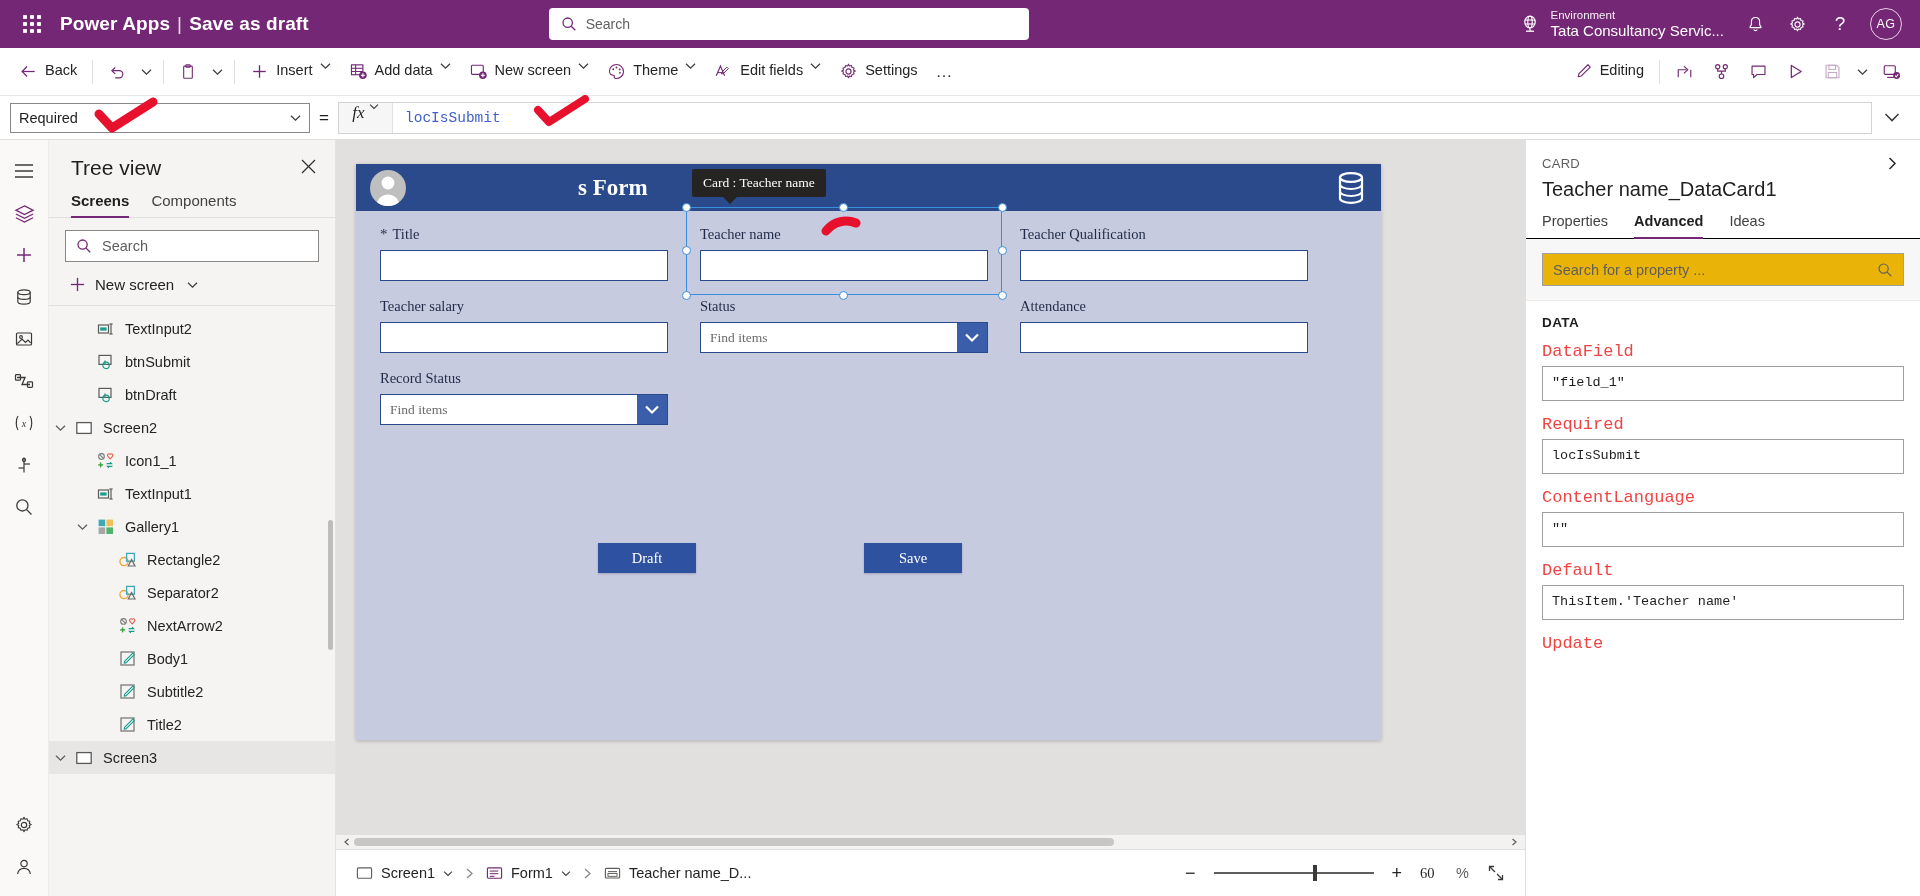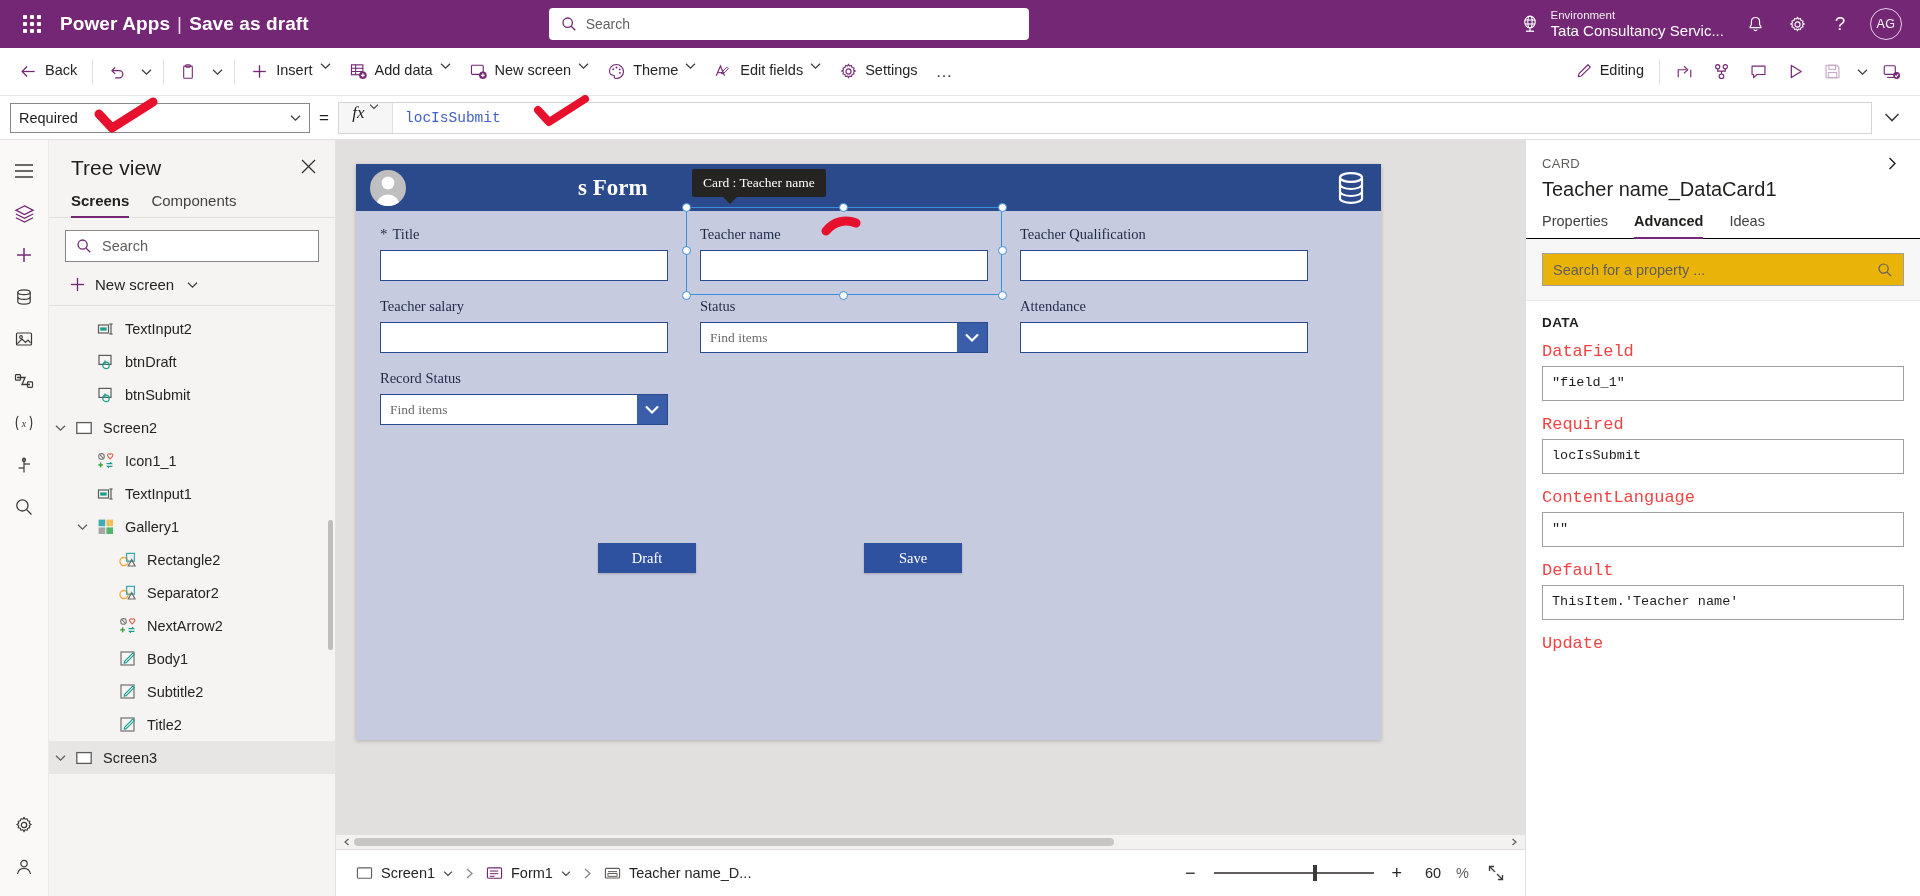--- a/index.html
+++ b/index.html
@@ -194,21 +194,21 @@
   .statusbar {
     height: 47px; flex: 0 0 47px; background: #fff; border-top: 1px solid #e1dfdd;
     display: flex; align-items: center; padding: 0 12px; gap: 4px; font-size: 14.5px; color: #242424;
   }
   .bcitem { display: flex; align-items: center; gap: 8px; padding: 5px 8px; border-radius: 3px; cursor: pointer; white-space: nowrap; }
   .bcsep { color: #8a8886; display: flex; align-items: center; }
   .zoomgroup { margin-left: auto; display: flex; align-items: center; gap: 10px; }
   .zslider { width: 160px; height: 16px; position: relative; display: flex; align-items: center; cursor: pointer; }
   .ztrack { height: 2px; background: #605e5c; width: 100%; }
   .zthumb { position: absolute; width: 4px; height: 16px; background: #3b3a39; left: 62%; }
-  .zpct { min-width: 26px; text-align: center; }
+  .zpct { min-width: 26px; text-align: left; font-family: Liberation Serif, serif; }
 
   
   .proppanel {
     width: 395px; flex: 0 0 395px; background: #fff; border-left: 1px solid #e1dfdd;
     display: flex; flex-direction: column; overflow: hidden;
   }
   .pphead { padding: 14px 16px 0 16px; }
   .pprow1 { display: flex; align-items: center; }
   .ppkicker { font-size: 13px; color: #605e5c; letter-spacing: .3px; }
   .ppexpand { margin-left: auto; cursor: pointer; color: #201f1e; padding: 2px 4px; }
@@ -684,33 +684,33 @@
         <div class="trow">
           <span style="flex:0 0 22px"></span>
           <span class="tcaret"></span>
           <span class="ticon">
             <svg width="18" height="18" viewBox="0 0 18 18">
               <rect x="2" y="2.4" width="12" height="9" fill="none" stroke="#5b5b5b" stroke-width="1.2"></rect>
               <circle cx="9" cy="12.4" r="3.2" fill="none" stroke="#1a9c8c" stroke-width="1.2"></circle>
               <path d="M8 7.6v4.4" stroke="#1a9c8c" stroke-width="1.3"></path>
             </svg>
           </span>
-          <span>btnDraft</span>
+          <span>btnSubmit</span>
         </div>
         <div class="trow">
           <span style="flex:0 0 22px"></span>
           <span class="tcaret"></span>
           <span class="ticon">
             <svg width="18" height="18" viewBox="0 0 18 18">
               <rect x="2" y="2.4" width="12" height="9" fill="none" stroke="#5b5b5b" stroke-width="1.2"></rect>
               <circle cx="9" cy="12.4" r="3.2" fill="none" stroke="#1a9c8c" stroke-width="1.2"></circle>
               <path d="M8 7.6v4.4" stroke="#1a9c8c" stroke-width="1.3"></path>
             </svg>
           </span>
-          <span>btnSubmit</span>
+          <span>btnDraft</span>
         </div>
         <div class="trow">
           <span style="flex:0 0 0px"></span>
           <span class="tcaret">
             <svg width="11" height="8" viewBox="0 0 11 8">
               <polyline points="1,1.8 5.5,6.2 10,1.8" fill="none" stroke="#605e5c" stroke-width="1.3"></polyline>
             </svg>
           </span>
           <span class="ticon">
             <svg width="18" height="18" viewBox="0 0 18 18">

